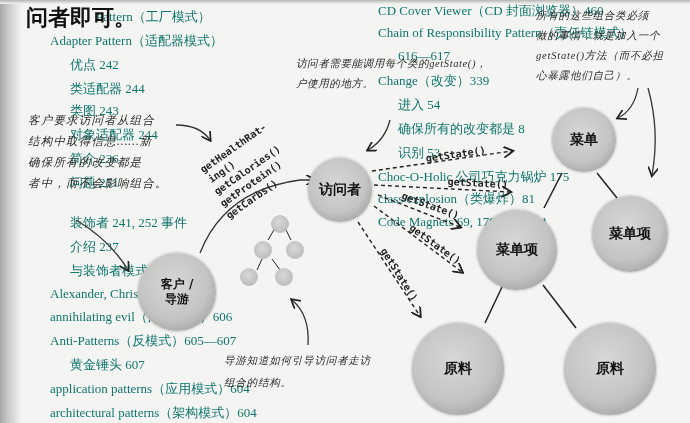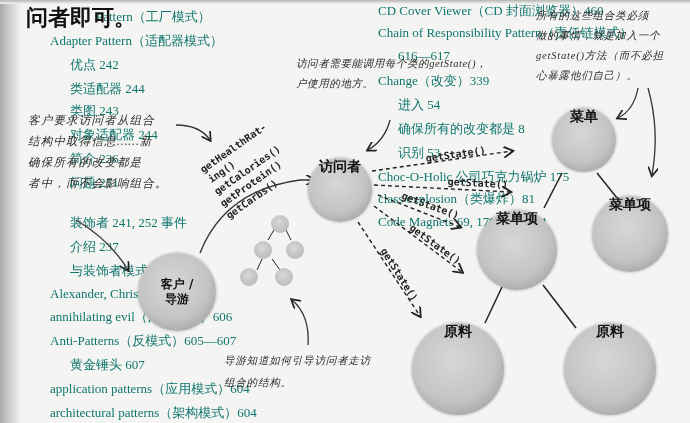--- a/index.html
+++ b/index.html
@@ -27,21 +27,21 @@
     font-family: "Liberation Serif", serif; color: #111;
   }
   .note {
     position: absolute; font-size: 11.5px; line-height: 21px; color: #2b2b2b;
     font-family: Liberation Serif, serif; letter-spacing: 1.2px; font-style: italic;
   }
   .node {
     position: absolute; border-radius: 50%;
     background: radial-gradient(circle at 45% 40%, #d7d7d5 0%, #c4c4c2 55%, #9a9a98 90%, #6e6e6c 100%);
     box-shadow: 0 0 3px rgba(0,0,0,0.35);
-    display: flex; justify-content: center; text-align: center;
+    display: flex; align-items: center; justify-content: center; text-align: center;
     font-family: "DejaVu Sans", sans-serif; font-weight: bold; color: #111;
     line-height: 1.25;
   }
   .small-node {
     position: absolute; width: 18px; height: 18px; border-radius: 50%;
     background: radial-gradient(circle at 45% 40%, #d9d9d7, #bdbdbb 70%, #8e8e8c 100%);
   }
   .method {
     position: absolute; font-family: "DejaVu Sans Mono", monospace; font-size: 10px;
     font-weight: bold; color: #222; white-space: nowrap; transform-origin: left top;

